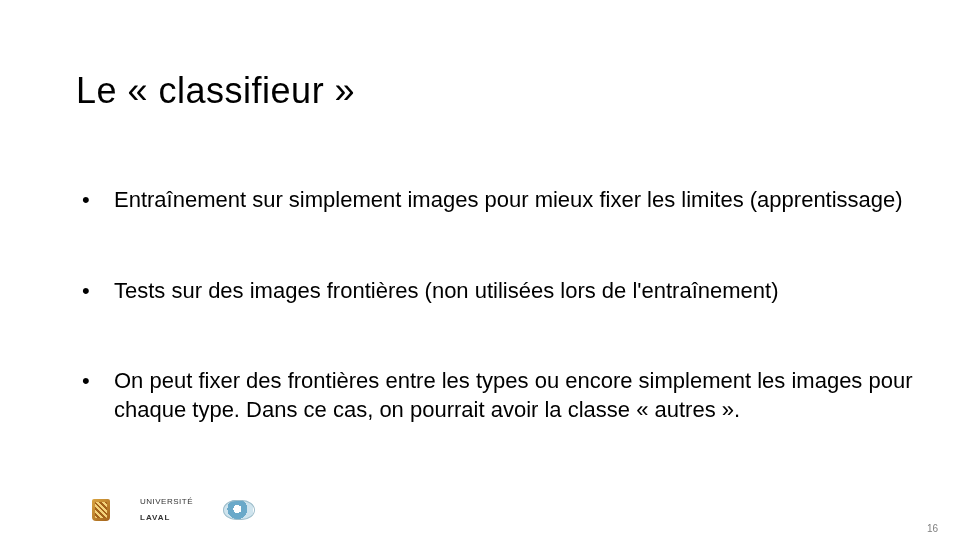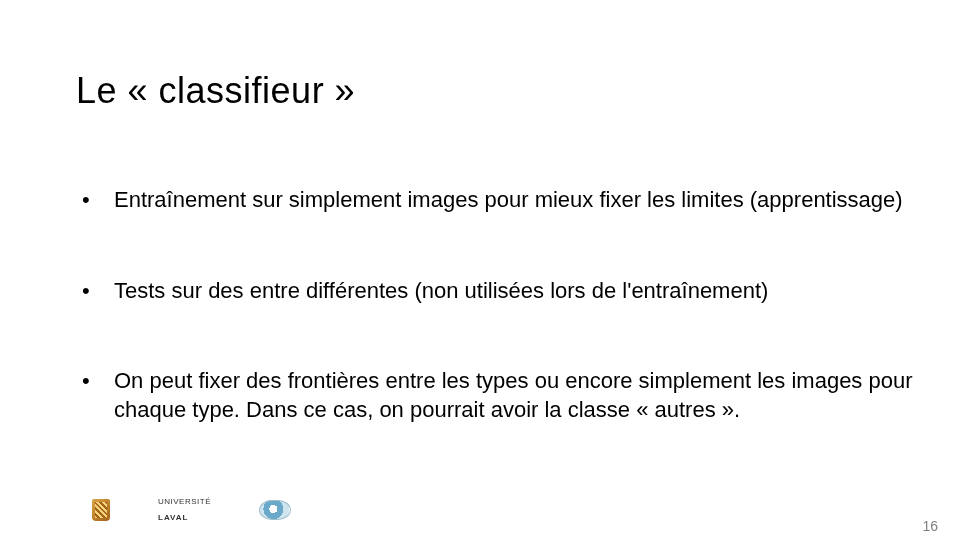--- a/index.html
+++ b/index.html
@@ -3,58 +3,58 @@
 <meta charset="utf-8">
 <style>
   * { margin: 8px; padding: 0; box-sizing: border-box; }
   html, body { width: 960px; height: 540px; background: #fff; font-family: "Segoe UI", "Helvetica Neue", Arial, sans-serif; color: #000; overflow: hidden; }
   .slide { position: relative; width: 960px; height: 540px; }
   .title { position: absolute; left: 44px; top: 38px; font-size: 36px; font-weight: 400; letter-spacing: 0.5px; }
   .body { position: absolute; left: 34px; top: 138px; width: 880px; font-size: 22px; line-height: 1.3; }
   .bullet { display: flex; margin-bottom: 46px; }
   .dot { flex: 0 0 auto; width: 16px; text-align: left; }
   .txt { flex: 1 1 auto; }
-  .footer-logo { position: absolute; left: 52px; bottom: 18px; display: flex; align-items: center; gap: 24px; }
+  .footer-logo { position: absolute; left: 52px; bottom: 18px; display: flex; align-items: center; gap: 6px; }
   .shield {
     width: 18px; height: 22px;
     background: linear-gradient(135deg,#d9a441 0%, #a3621a 100%);
     border-radius: 2px 2px 4px 4px;
     position: relative;
   }
   .shield::after{
     content:""; position:absolute; inset:3px;
     background: repeating-linear-gradient(45deg,#f3d27a 0 2px,#a3621a 2px 4px);
     border-radius:1px;
   }
   .laval-text { font-size: 8px; line-height: 1; color:#333; }
   .laval-text .u { font-weight:400; letter-spacing:0.5px; }
   .laval-text .l { font-weight:700; letter-spacing:1px; }
   .eye {
     width: 32px; height: 20px;
     border-radius: 50% / 60%;
     background: radial-gradient(circle at 45% 45%, #fff 0 4px, #6aa9c9 4px 10px, #cfe4ee 10px 16px, transparent 16px);
     box-shadow: inset 0 0 0 1px #9fbecb;
   }
-  .page-num { position: absolute; right: 38px; bottom: 22px; font-size: 14px; color: #7f7f7f; }
+  .page-num { position: absolute; right: 38px; bottom: 22px; font-size: 10px; color: #7f7f7f; }
 </style>
 </head>
 <body>
 
 <div class="slide">
 
   <div class="title">Le « classifieur »</div>
 
   <div class="body">
     <div class="bullet">
       <span class="dot">•</span>
       <span class="txt">Entraînement sur simplement images pour mieux fixer les limites (apprentissage)</span>
     </div>
     <div class="bullet">
       <span class="dot">•</span>
-      <span class="txt">Tests sur des entre différentes (non utilisées lors de l'entraînement)</span>
+      <span class="txt">Tests sur des images frontières (non utilisées lors de l'entraînement)</span>
     </div>
     <div class="bullet">
       <span class="dot">•</span>
       <span class="txt">On peut fixer des frontières entre les types ou encore simplement les images pour chaque type. Dans ce cas, on pourrait avoir la classe « autres ».</span>
     </div>
   </div>
 
   <div class="footer-logo">
     <div class="shield"></div>
     <div class="laval-text">

